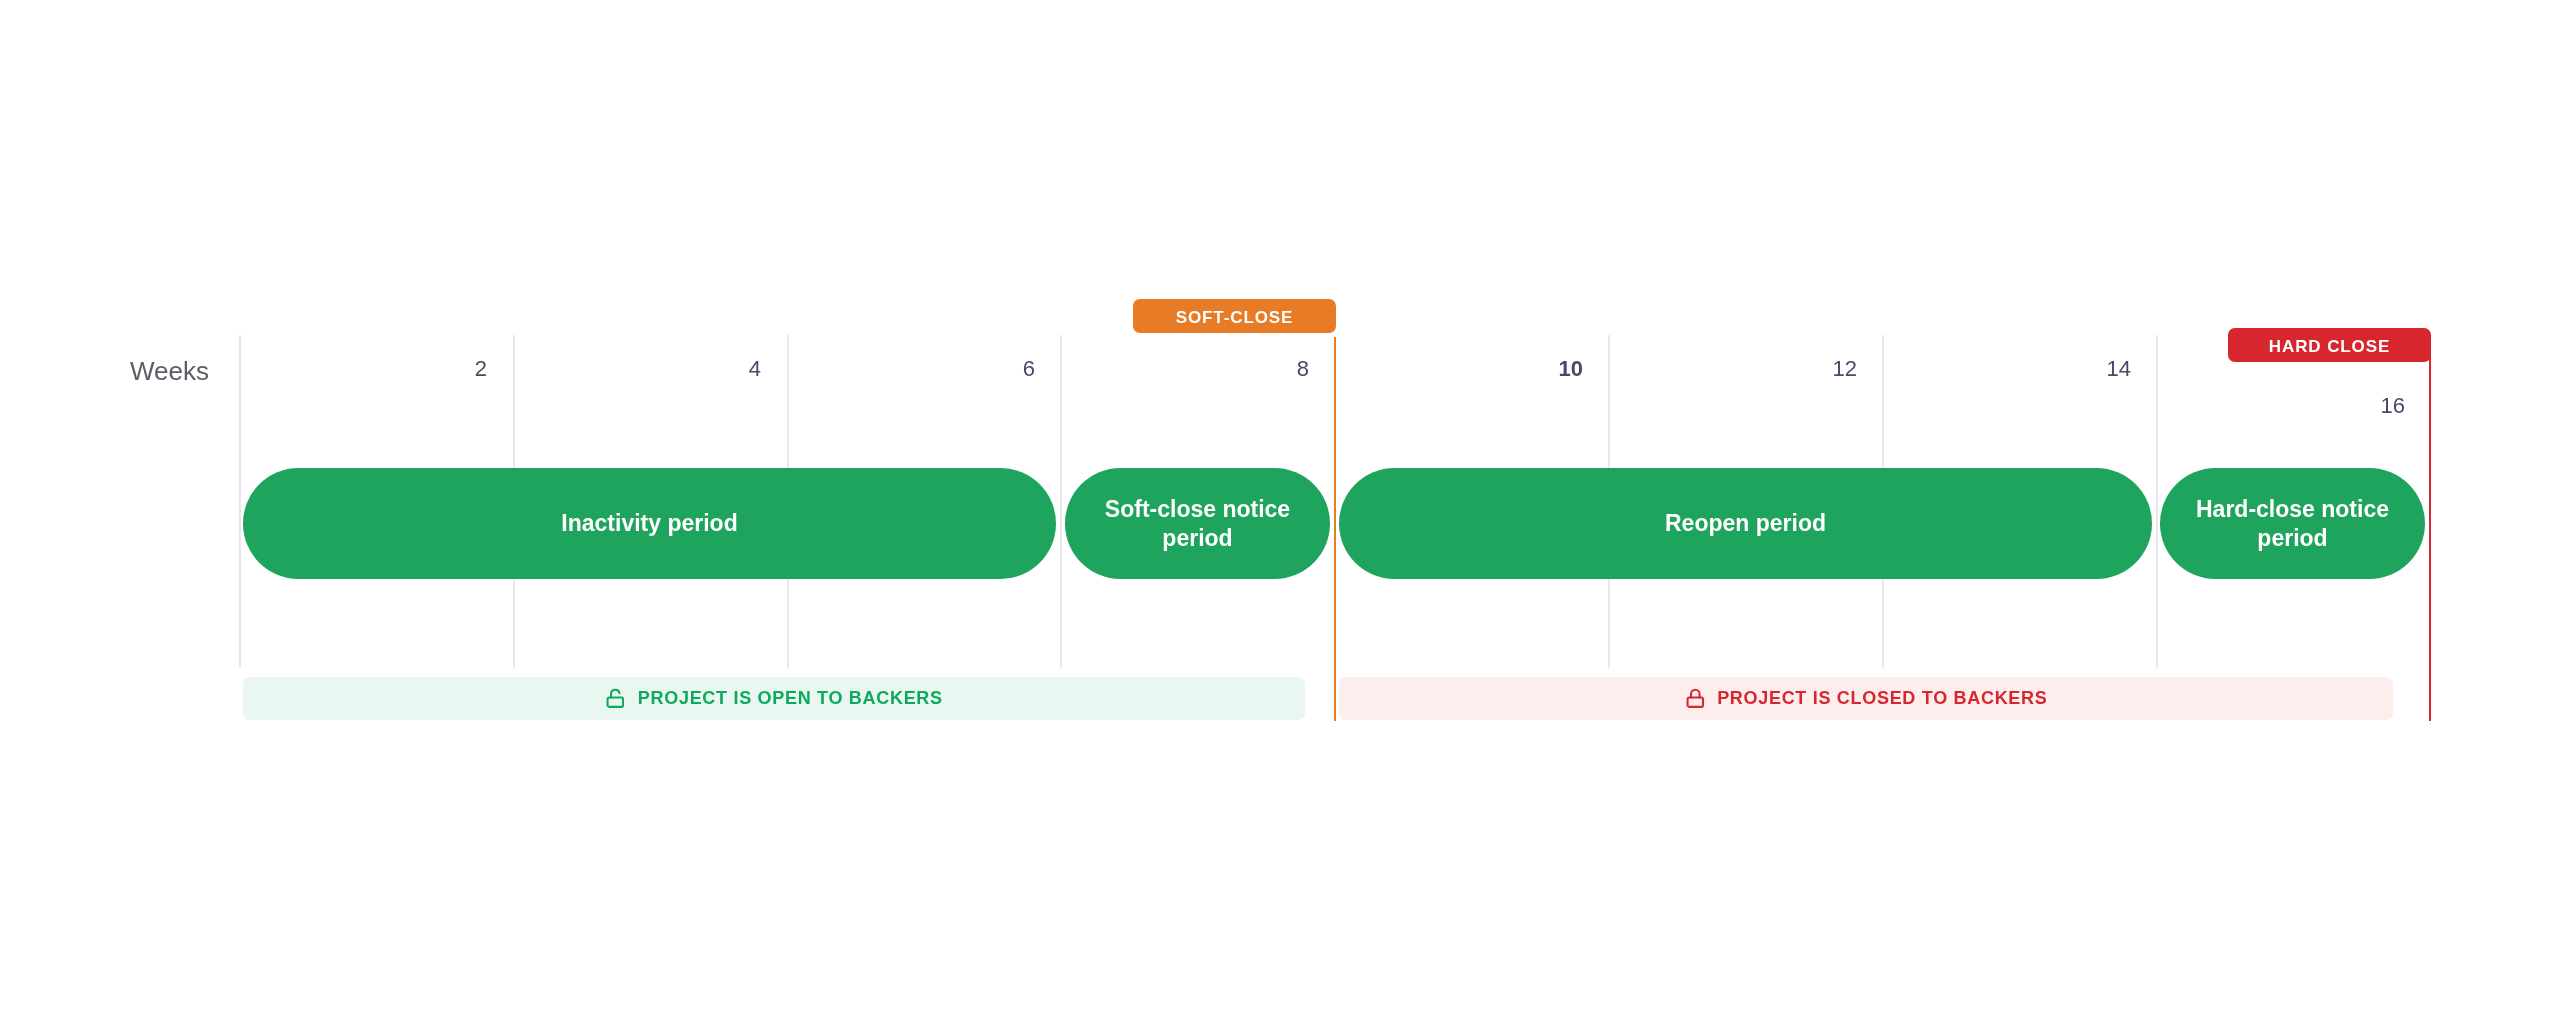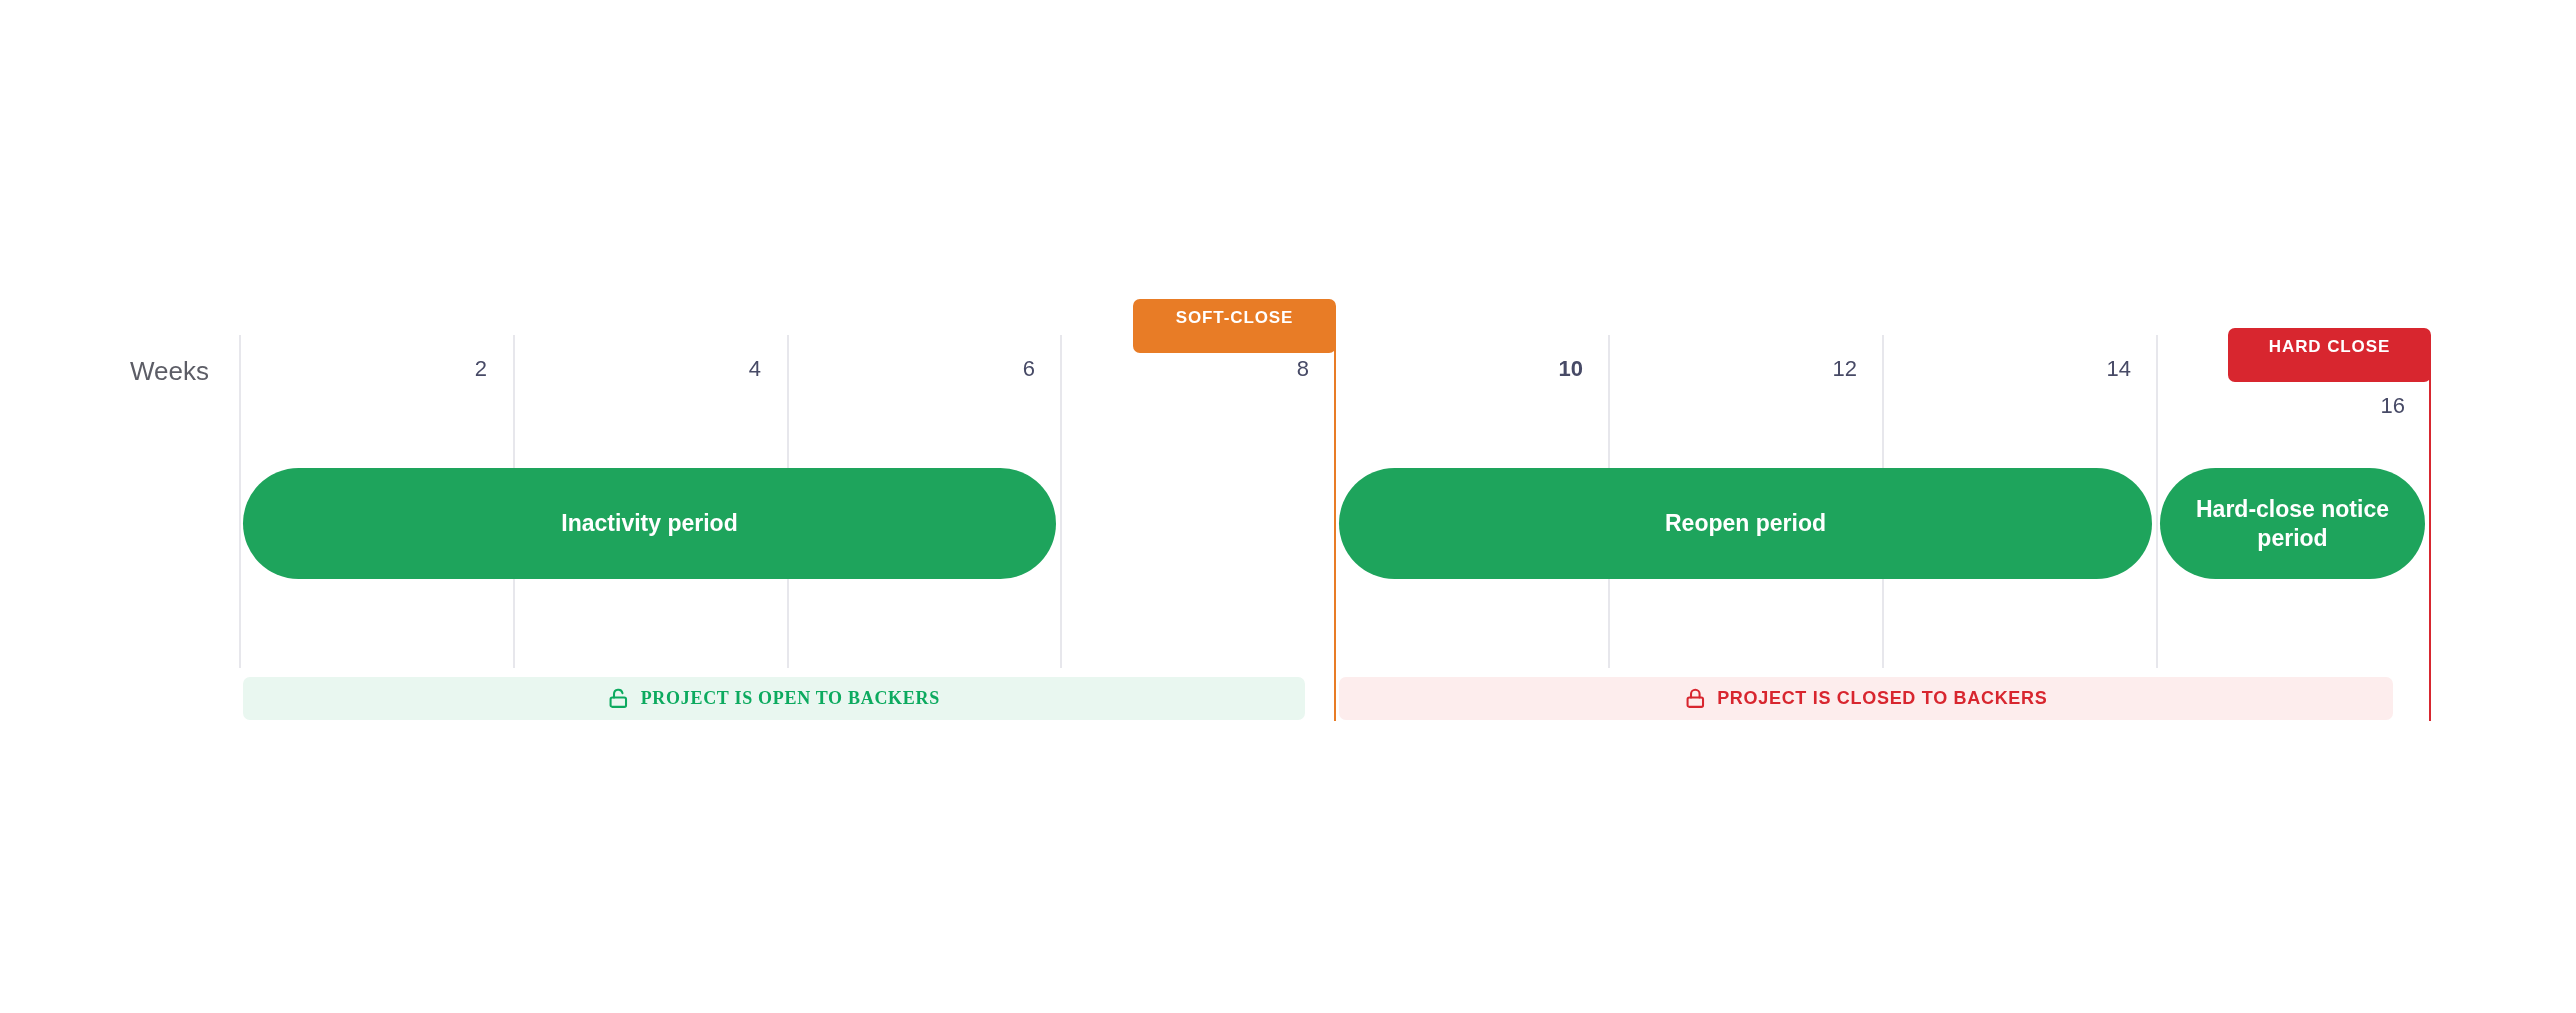--- a/index.html
+++ b/index.html
@@ -65,21 +65,21 @@
     width: 1.7px;
     height: 384px;
   }
   .marker-line.soft { left: 1334px; background: var(--soft-close-orange, #e87c26); }
   .marker-line.hard { left: 2429px; background: var(--hard-close-red, #d8262f); }
 
   
   .badge {
     position: absolute;
     top: 299px;
-    height: 54px;
+    height: 34px;
     line-height: 38px;
     border-radius: 6.9px;
     color: #ffffff;
     font-size: 17px;
     font-weight: bold;
     letter-spacing: 0.9px;
     text-align: center;
     width: 203px;
   }
   .badge.soft { left: 1133px; background: var(--soft-close-orange, #e87c26); }
@@ -119,21 +119,20 @@
     gap: 12px;
     font-size: 18px;
     font-weight: bold;
     letter-spacing: 0.7px;
   }
   .status.open {
     left: 243px;
     width: 1062px;
     background: var(--open-bg, #e9f7f0);
     color: var(--open-text, #0caa5f);
-    font-family: Liberation Serif, serif;
   }
   .status.closed {
     left: 1339px;
     width: 1054px;
     background: var(--closed-bg, #fdeded);
     color: var(--closed-text, #d8262f);
   }
   .status svg { display: block; }
 </style>
 </head>
@@ -162,20 +161,23 @@
   <div class="grid g5"></div>
   <div class="grid g6"></div>
   <div class="grid g7"></div>
 
   <div class="marker-line soft"></div>
   <div class="marker-line hard"></div>
 
   <div class="pill p1">
     <span class="pill-text">Inactivity period</span>
   </div>
+  <div class="pill p2">
+    <span class="pill-text">Soft-close notice period</span>
+  </div>
   <div class="pill p3">
     <span class="pill-text">Reopen period</span>
   </div>
   <div class="pill p4">
     <span class="pill-text">Hard-close notice period</span>
   </div>
 
   <div class="status open">
     <span>
       <svg width="20.6" height="20.6" viewBox="0 0 24 24" fill="none" stroke="currentColor" stroke-width="2.4" stroke-linecap="round" stroke-linejoin="round">

